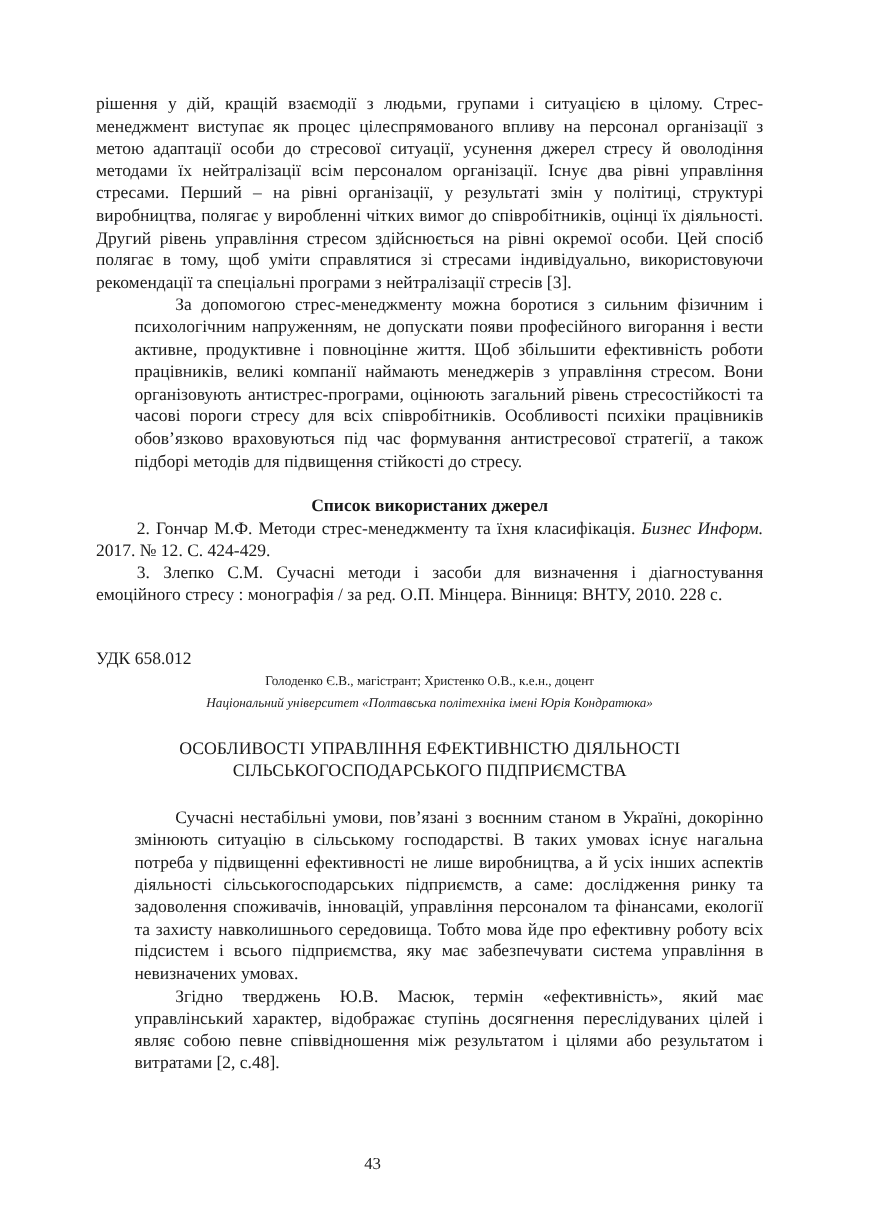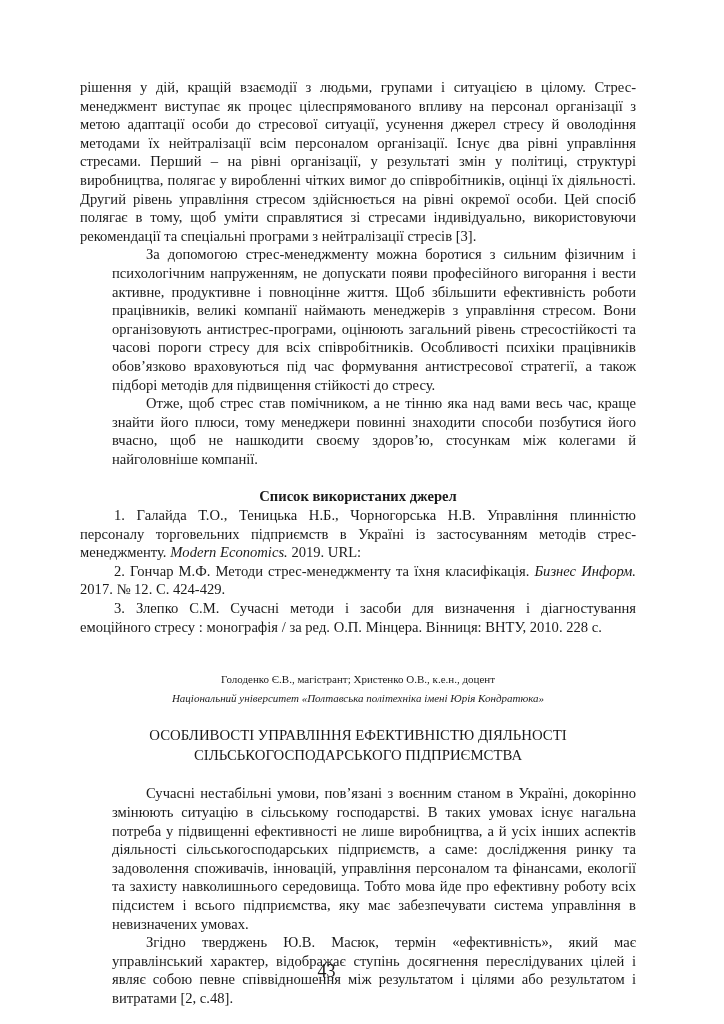--- a/index.html
+++ b/index.html
@@ -89,71 +89,65 @@
     font-size: 14.6px;
     line-height: 18.6px;
     text-align: justify;
     text-indent: 34px;
   }
   .gap-md { height: 19px; }
   .gap-xl { height: 34px; }
 
   .page-number {
     position: absolute;
-    left: 16px;
+    left: 0;
     top: 963px;
     width: 621px;
     text-align: center;
-    font-size: 18px;
+    font-size: 14px;
     line-height: 16px;
     font-family: "Liberation Serif", "DejaVu Serif", serif;
   }
 
   em.cite {
     font-style: italic;
   }
 </style>
 </head>
 <body>
 
 <div class="page">
 
   <div class="content">
 
     <p class="body-par">рішення у дій, кращій взаємодії з  людьми, групами і ситуацією в цілому. Стрес-менеджмент виступає як процес цілеспрямованого впливу на персонал організації з метою адаптації особи до стресової ситуації, усунення джерел стресу й оволодіння методами їх нейтралізації всім персоналом організації. Існує два рівні управління стресами. Перший – на рівні організації, у результаті змін у політиці, структурі виробництва, полягає у виробленні чітких вимог до співробітників, оцінці їх діяльності. Другий рівень управління стресом здійснюється на рівні окремої особи. Цей спосіб полягає в тому, щоб уміти справлятися зі стресами індивідуально, використовуючи рекомендації та спеціальні програми з нейтралізації стресів [3].</p>
 
     <p class="body-par indent">За допомогою стрес-менеджменту можна боротися з сильним фізичним і психологічним напруженням, не допускати появи професійного вигорання і вести активне, продуктивне і повноцінне життя. Щоб збільшити ефективність роботи працівників, великі компанії наймають менеджерів з управління стресом. Вони організовують антистрес-програми, оцінюють загальний рівень стресостійкості та часові пороги стресу для всіх співробітників. Особливості психіки працівників обов’язково враховуються під час формування антистресової стратегії, а також підборі методів для підвищення стійкості до стресу.</p>
 
-    <p class="body-par indent">Отже, щоб стрес став помічником, а не тінню яка над вами весь час, краще знайти його плюси, тому менеджери повинні знаходити способи позбутися його вчасно, щоб не нашкодити своєму здоров’ю, стосункам між колегами й найголовніше компанії.</p>
 
     <div class="gap-md"></div>
 
     <p class="heading-center">Список використаних джерел</p>
 
-    <p class="ref-par">
-      <span>1.</span>
-      <span>Галайда Т.О., Теницька Н.Б., Чорногорська Н.В. Управління плинністю персоналу торговельних підприємств в Україні із застосуванням методів стрес-менеджменту.</span>
-      <em class="cite">Modern Economics.</em>
-      <span>2019. URL:</span>
-    </p>
 
     <p class="ref-par">
       <span>2.</span>
       <span>Гончар М.Ф. Методи стрес-менеджменту та їхня класифікація.</span>
       <em class="cite">Бизнес Информ.</em>
       <span>2017. № 12. С. 424-429.</span>
     </p>
 
     <p class="ref-par">
       <span>3.</span>
       <span>Злепко С.М. Сучасні методи і засоби для визначення і діагностування емоційного стресу : монографія / за ред. О.П. Мінцера. Вінниця: ВНТУ, 2010. 228 с.</span>
     </p>
 
     <div class="gap-xl"></div>
 
+    <p class="line-left">УДК 658.012</p>
 
     <p class="line-center">Голоденко Є.В., магістрант; Христенко О.В., к.е.н., доцент</p>
 
     <p class="line-center italic">Національний університет «Полтавська політехніка імені Юрія Кондратюка»</p>
 
 
     <div class="gap-md"></div>
 
     <p class="title-center">ОСОБЛИВОСТІ УПРАВЛІННЯ ЕФЕКТИВНІСТЮ ДІЯЛЬНОСТІ</p>
     <p class="title-center">СІЛЬСЬКОГОСПОДАРСЬКОГО ПІДПРИЄМСТВА</p>

